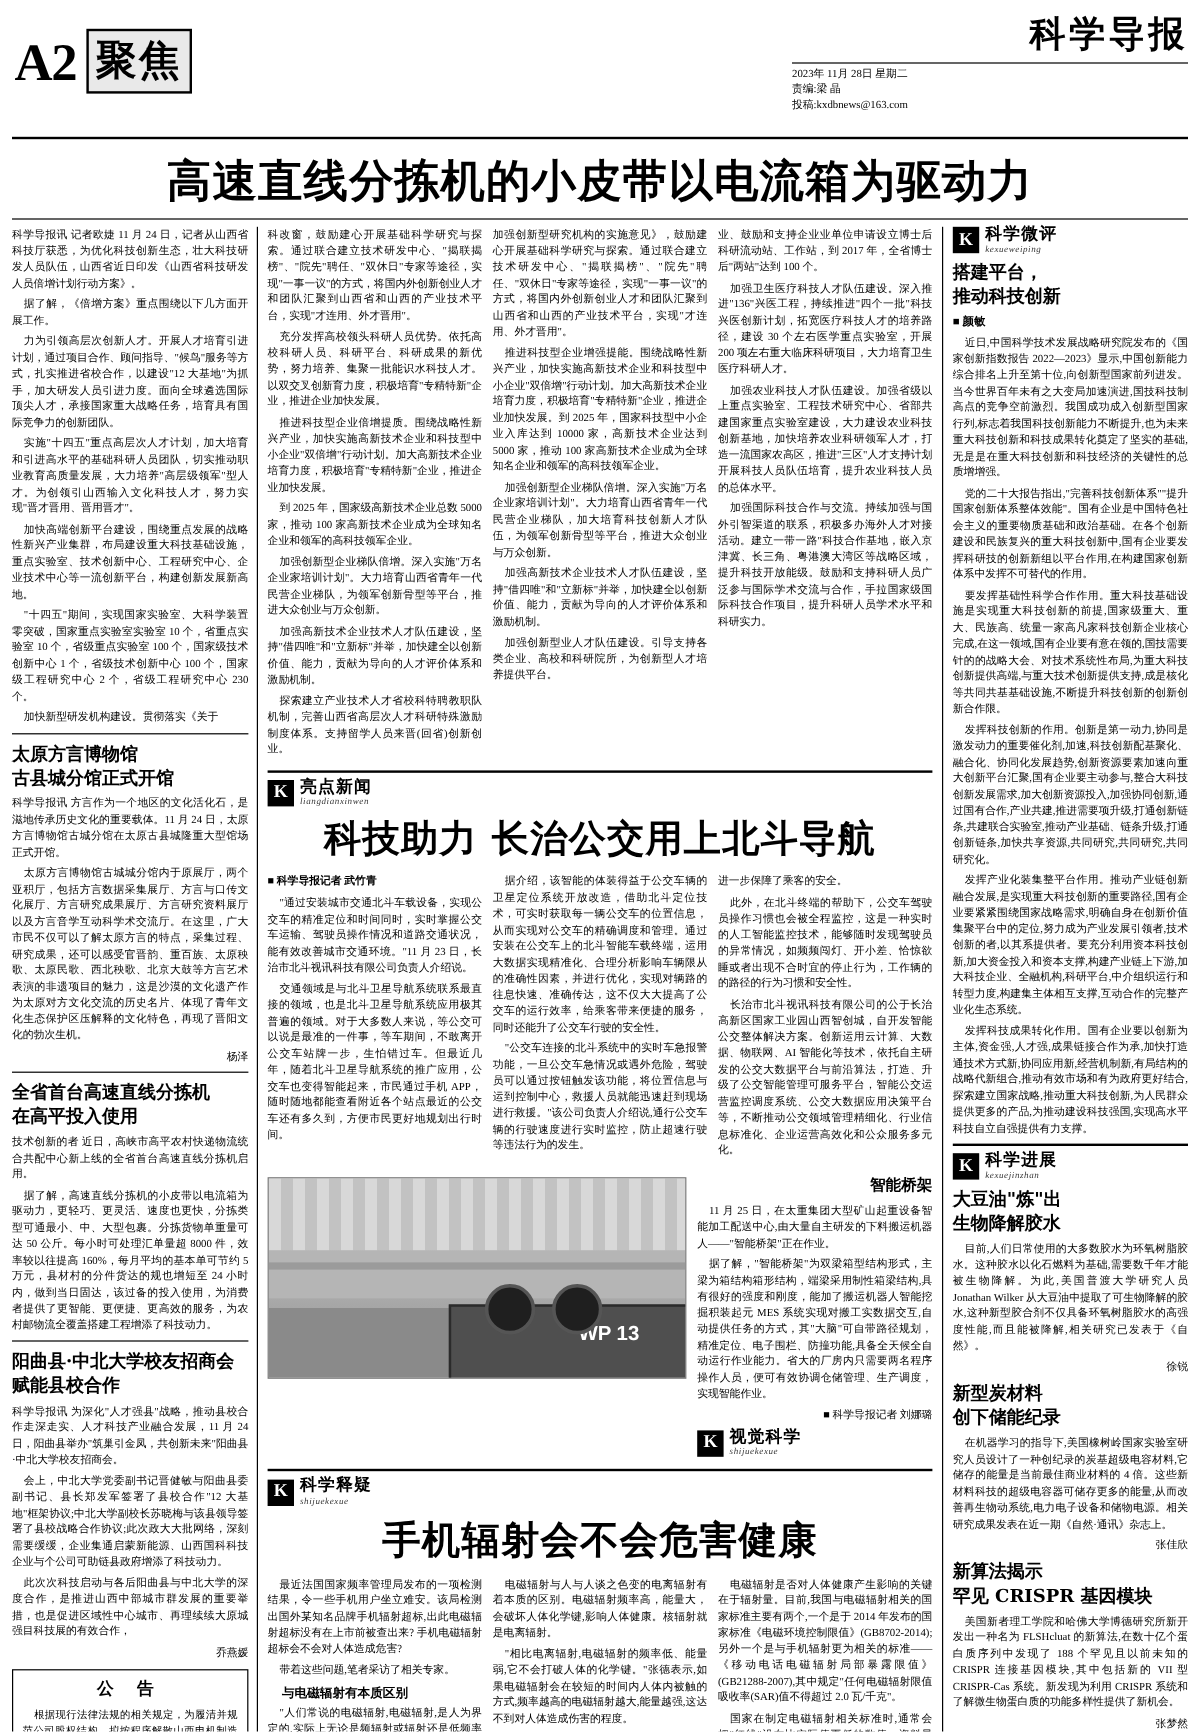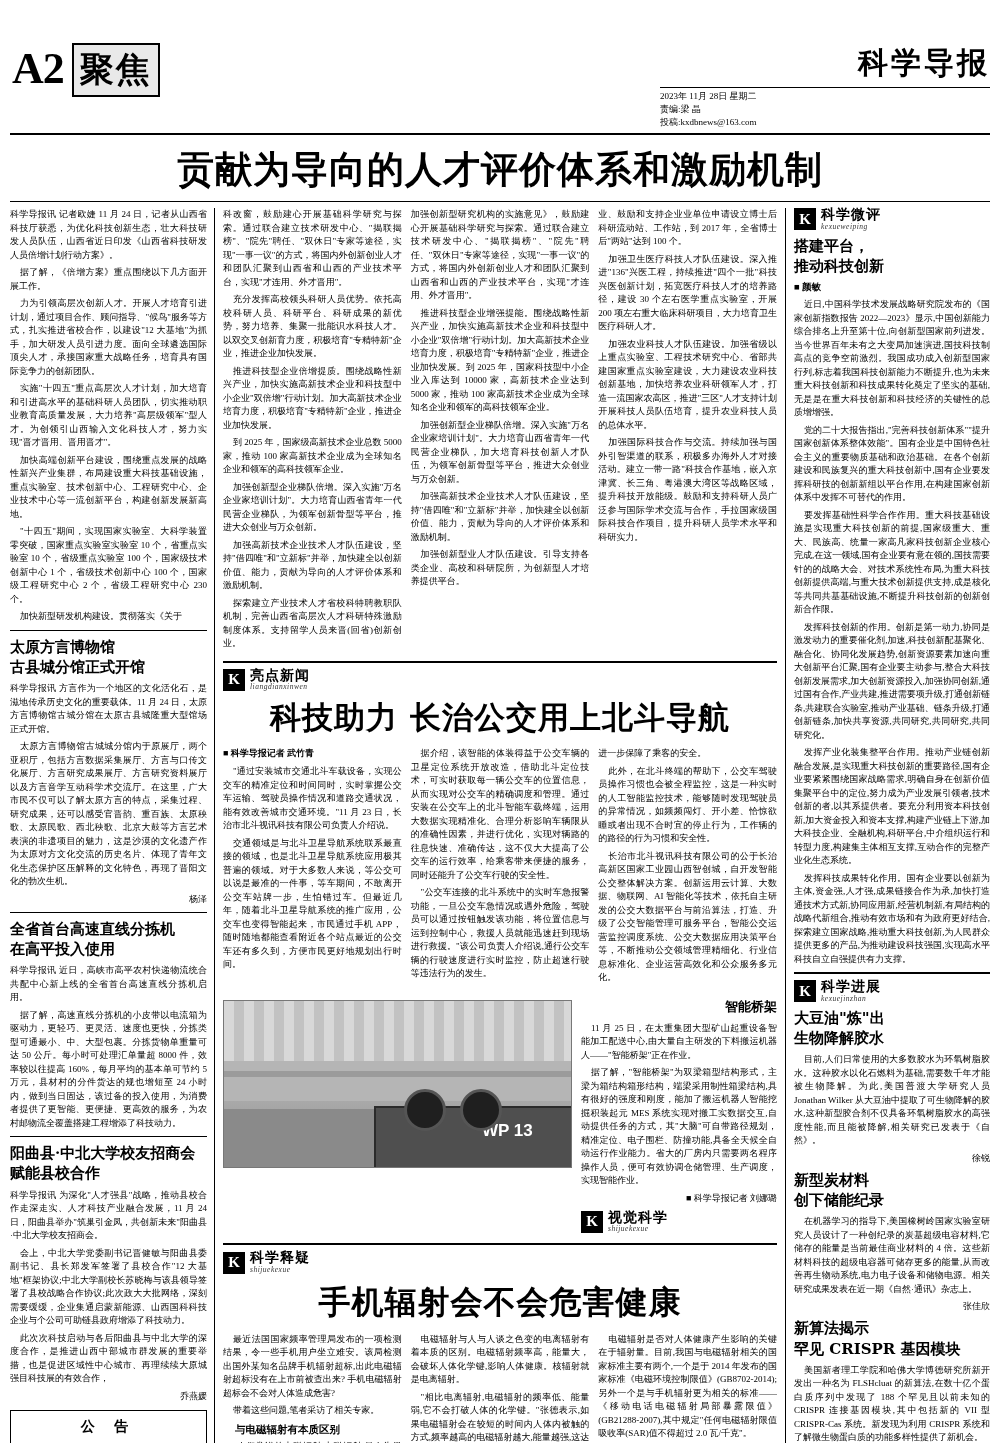--- a/index.html
+++ b/index.html
@@ -8,21 +8,21 @@
     width:1000px; height:1443px;
     background:#ffffff;
     font-family:"Liberation Serif", serif;
     color:#000;
     position:relative;
     overflow:hidden;
   }
   .page { width:1000px; height:1443px; position:relative; padding:6px 10px 0 10px; }
 
   
-  .masthead { display:flex; align-items:flex-start; border-bottom:2px solid #000; padding-bottom:4px;margin-top:35px; }
+  .masthead { display:flex; align-items:center; border-bottom:2px solid #000; padding-bottom:20px; }
   .page-num { font-family:"Liberation Serif", serif; font-size:44px; font-weight:bold; letter-spacing:-1px; line-height:1; padding:6px 8px 0 2px; }
   .juzhen-box { border:2px solid #000; padding:2px 6px; margin-top:2px; background:#e9e9e9; }
   .juzhen-box .t { font-size:34px; font-weight:bold; letter-spacing:2px; font-family:"DejaVu Serif", serif; }
   .masthead-mid { flex:1; }
   .masthead-right { width:330px; text-align:right; padding-top:2px; }
   .brandname { font-size:30px; font-weight:bold; letter-spacing:3px; font-family:"DejaVu Serif", serif; }
   .brandline { border-top:1px solid #000; margin-top:3px; padding-top:2px; font-size:9px; line-height:1.45; text-align:left; display:flex; flex-direction:column; }
   .brandline span { white-space:nowrap; }
 
   
@@ -109,21 +109,21 @@
       <div class="brandname">科学导报</div>
       <div class="brandline">
         <span>2023年 11月 28日  星期二</span>
         <span>责编:梁 晶</span>
         <span>投稿:kxdbnews@163.com</span>
       </div>
     </div>
   </div>
 
   <div class="headline-wrap">
-    <div class="headline">贡献为导向的人才评价体系和激励机制</div>
+    <div class="headline">高速直线分拣机的小皮带以电流箱为驱动力</div>
   </div>
 
   <div class="body-grid">
 
     <div class="col-left">
 
       <div>
         <p class="txt noind">科学导报讯 记者欧婕 11 月 24 日，记者从山西省科技厅获悉，为优化科技创新生态，壮大科技研发人员队伍，山西省近日印发《山西省科技研发人员倍增计划行动方案》。</p>
         <p class="txt">据了解，《倍增方案》重点围绕以下几方面开展工作。</p>
         <p class="txt">力为引领高层次创新人才。开展人才培育引进计划，通过项目合作、顾问指导、"候鸟"服务等方式，扎实推进省校合作，以建设"12 大基地"为抓手，加大研发人员引进力度。面向全球遴选国际顶尖人才，承接国家重大战略任务，培育具有国际竞争力的创新团队。</p>
@@ -141,21 +141,21 @@
         <p class="txt noind">科学导报讯 方言作为一个地区的文化活化石，是滋地传承历史文化的重要载体。11 月 24 日，太原方言博物馆古城分馆在太原古县城隆重大型馆场正式开馆。</p>
         <p class="txt">太原方言博物馆古城城分馆内于原展厅，两个亚积厅，包括方言数据采集展厅、方言与口传文化展厅、方言研究成果展厅、方言研究资料展厅以及方言音学互动科学术交流厅。在这里，广大市民不仅可以了解太原方言的特点，采集过程、研究成果，还可以感受官晋韵、重百族、太原秧歌、太原民歌、西北秧歌、北京大鼓等方言艺术表演的非遗项目的魅力，这是沙漠的文化遗产作为太原对方文化交流的历史名片、体现了青年文化生态保护区压解释的文化特色，再现了晋阳文化的勃次生机。</p>
         <div class="byline">杨泽</div>
       </div>
 
       <div class="hr"></div>
 
       <div>
         <div class="sub-title" style="white-space:pre-line">全省首台高速直线分拣机
 在高平投入使用</div>
-        <p class="txt noind">科学导报讯 近日，高峡市高平农村快递物流统合共配中心新上线的全省首台高速直线分拣机启用。</p>
+        <p class="txt noind">技术创新的者 近日，高峡市高平农村快递物流统合共配中心新上线的全省首台高速直线分拣机启用。</p>
         <p class="txt">据了解，高速直线分拣机的小皮带以电流箱为驱动力，更轻巧、更灵活、速度也更快，分拣类型可通最小、中、大型包裹。分拣货物单重量可达 50 公斤。每小时可处理汇单量超 8000 件，效率较以往提高 160%，每月平均的基本单可节约 5 万元，县材村的分件货达的规也增短至 24 小时内，做到当日固达，该过备的投入使用，为消费者提供了更智能、更便捷、更高效的服务，为农村邮物流全覆盖搭建工程增添了科技动力。</p>
       </div>
 
       <div class="hr"></div>
 
       <div>
         <div class="sub-title" style="white-space:pre-line">阳曲县·中北大学校友招商会
 赋能县校合作</div>
         <p class="txt noind">科学导报讯 为深化"人才强县"战略，推动县校合作走深走实、人才科技产业融合发展，11 月 24 日，阳曲县举办"筑巢引金凤，共创新未来"阳曲县·中北大学校友招商会。</p>
         <p class="txt">会上，中北大学党委副书记晋健敏与阳曲县委副书记、县长郑发军签署了县校合作"12 大基地"框架协议;中北大学副校长苏晓梅与该县领导签署了县校战略合作协议;此次政大大批网络，深刻需要缓缓，企业集通启蒙新能源、山西国科科技企业与个公司可助链县政府增添了科技动力。</p>

